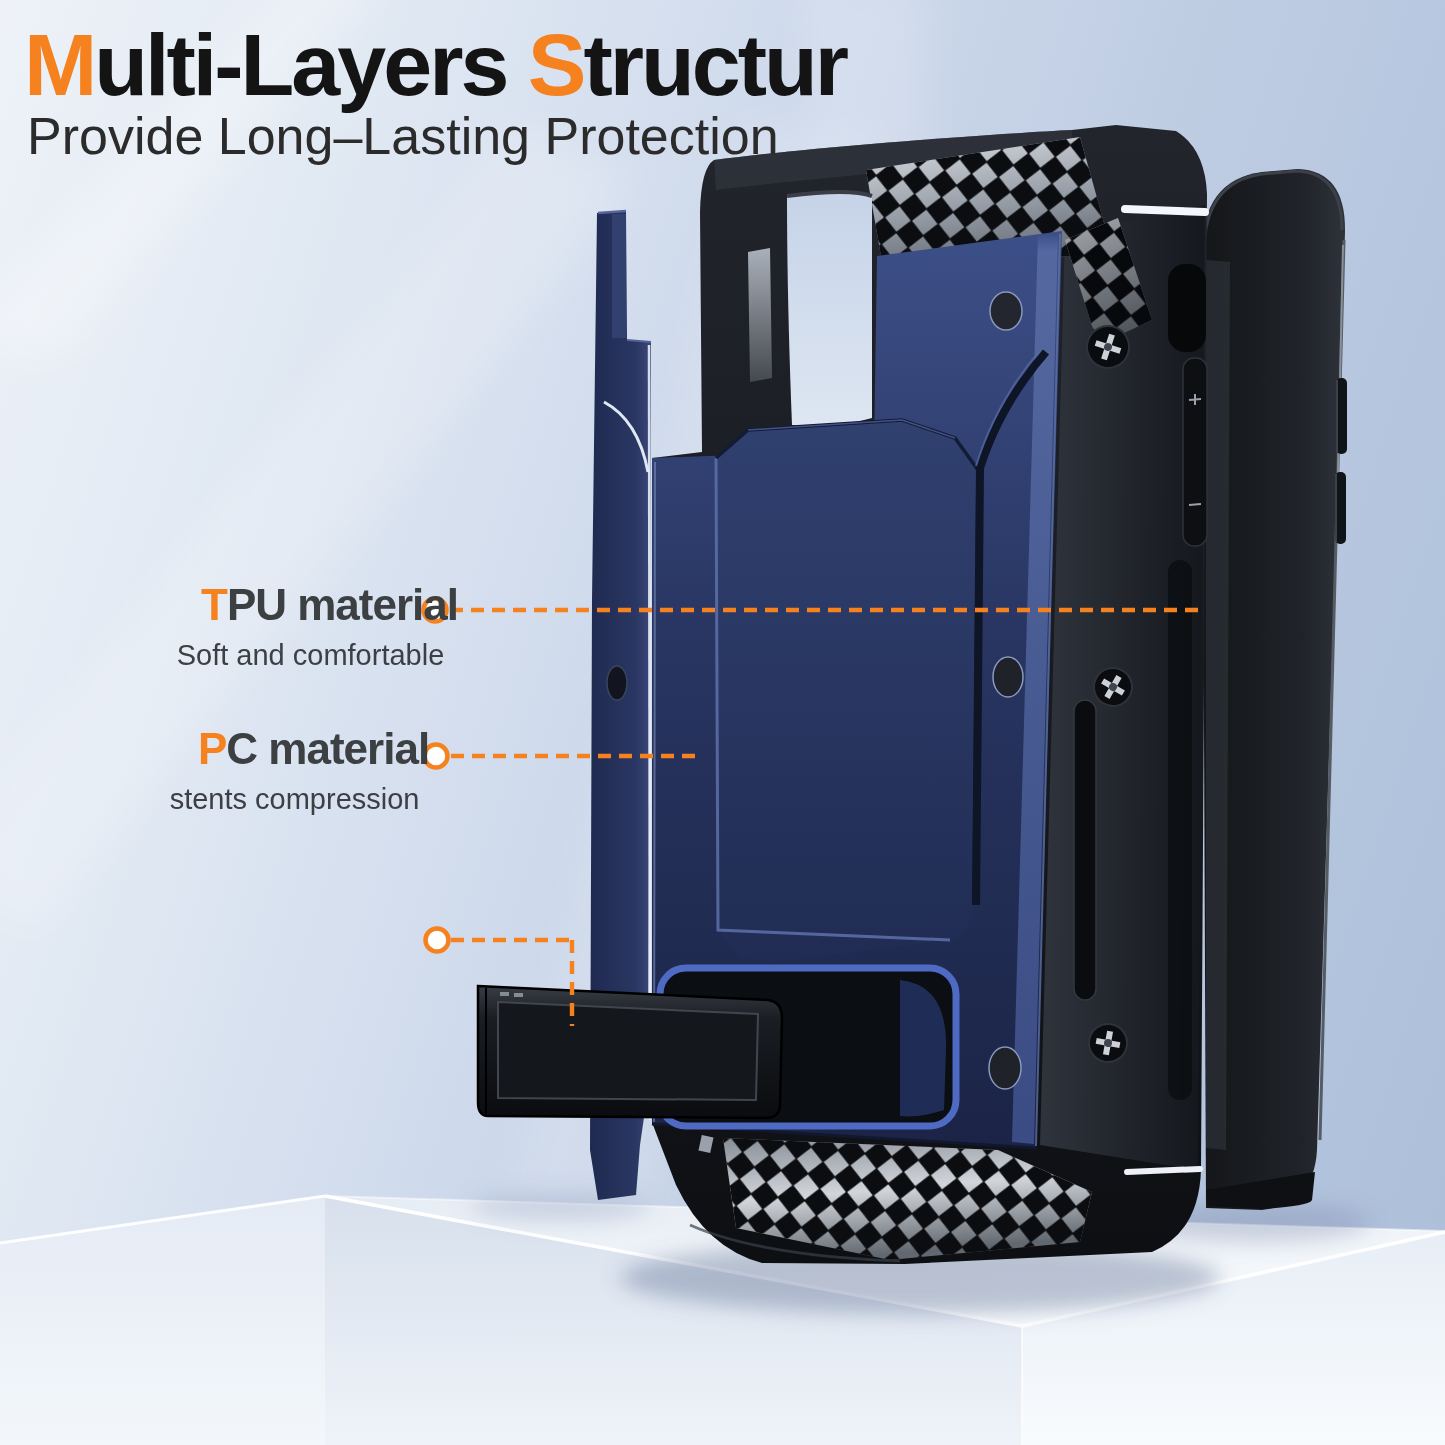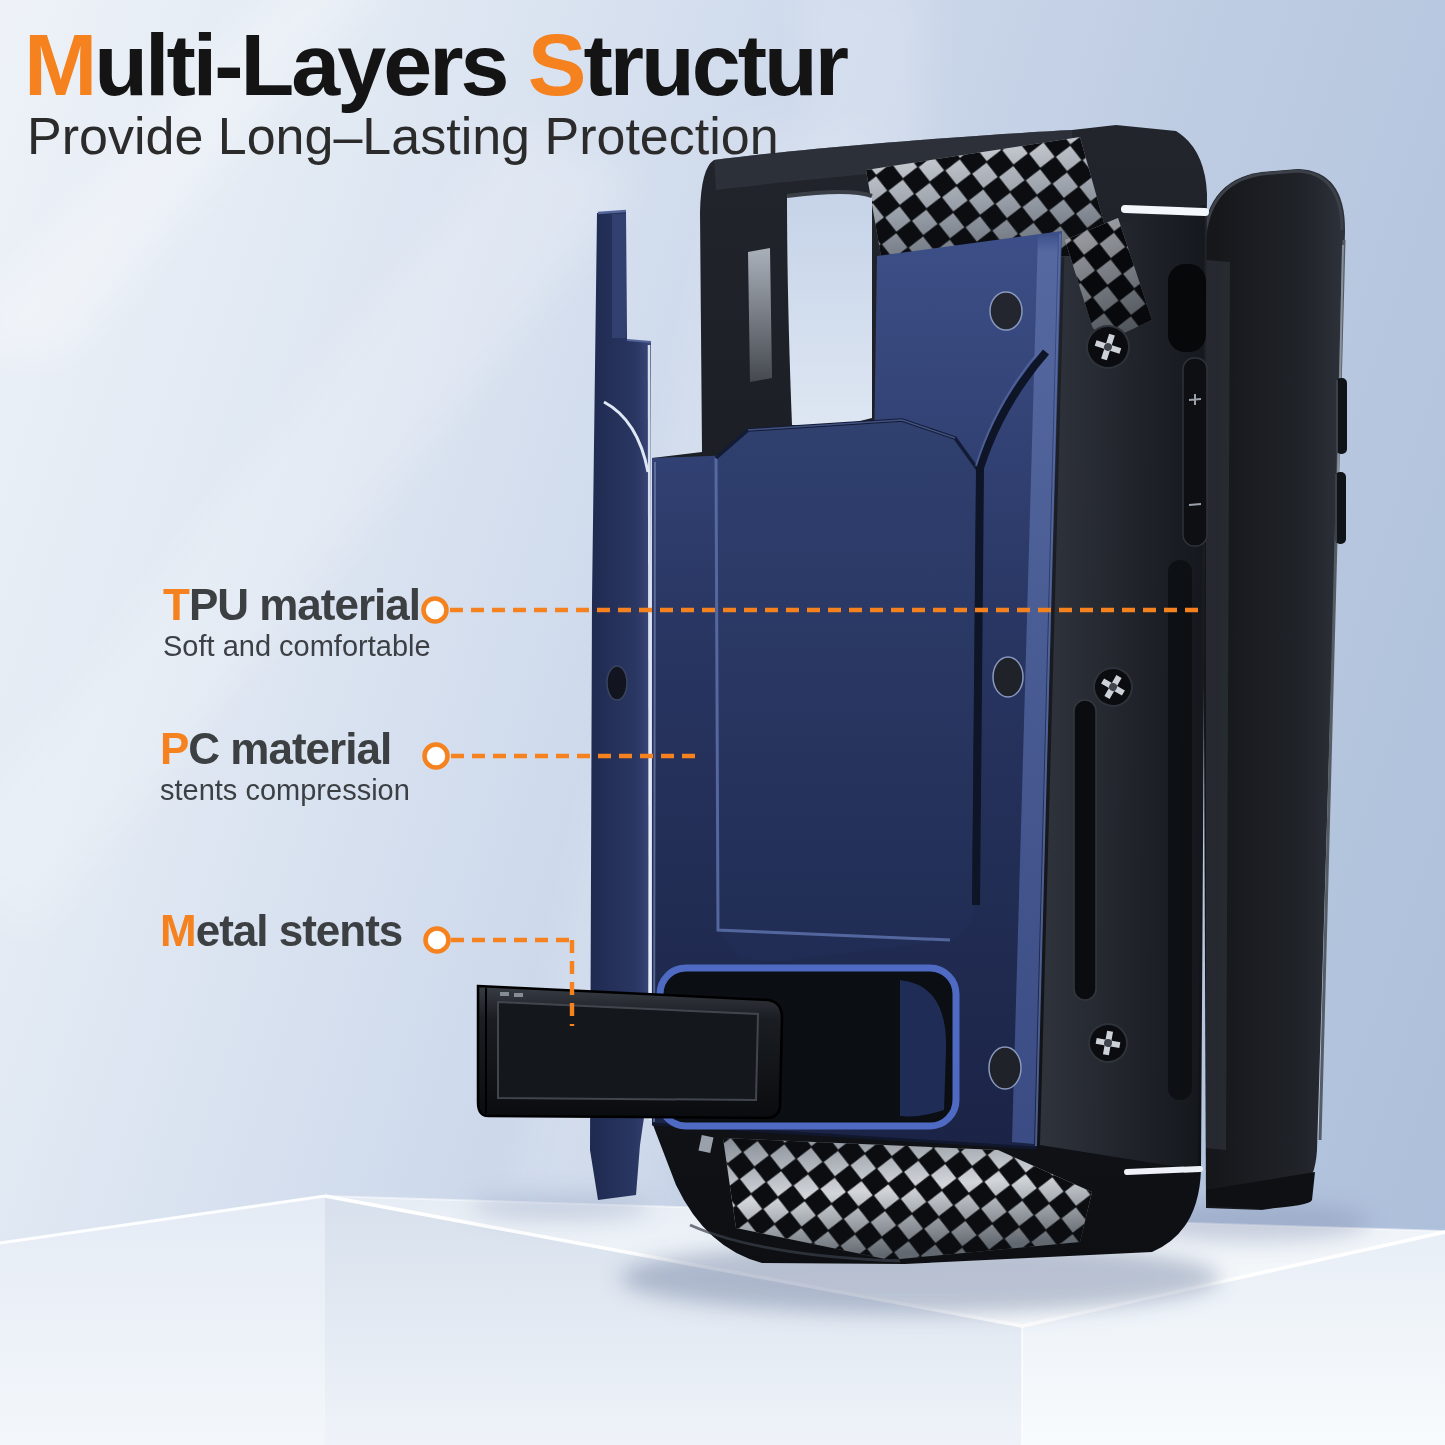--- a/index.html
+++ b/index.html
@@ -1,34 +1,35 @@
 <!DOCTYPE html>
 <html><head>
 <meta charset="utf-8">
 <style>
   html,body{margin:0;padding:0;background:#aebfda;}
   #stage{
     position:relative;width:1445px;height:1445px;overflow:hidden;
     font-family:"Liberation Sans", sans-serif;
     background:linear-gradient(108deg,#eef2f8 0%,#e1e9f3 20%,#cfdaec 42%,#bfcde3 63%,#b3c4dd 84%,#adbeda 100%);
+    text-align:center;
   }
   #scene-svg{position:absolute;left:0;top:0;}
   .txt{position:absolute;white-space:nowrap;}
   .page-title{
     left:24px;top:14px;font-size:88px;font-weight:700;letter-spacing:-3px;
     color:#141414;
   }
   .page-title .accent{color:#F5821F;}
   .page-subtitle{
     left:27px;top:106px;font-size:52px;font-weight:400;color:#2b2b2b;letter-spacing:0;
   }
   .callout{position:absolute;}
-  .callout-label{font-size:44px;font-weight:700;letter-spacing:-1px;color:#3d4043;line-height:1.05;}
+  .callout-label{font-size:44px;font-weight:700;letter-spacing:-1px;color:#3d4043;line-height:1.05;margin-left:38px;}
   .callout-label .accent{color:#F5821F;}
-  .callout-desc{font-size:29px;font-weight:400;color:#3c3f44;margin-top:2px;letter-spacing:0;}
+  .callout-desc{font-size:29px;font-weight:400;color:#3c3f44;margin-top:11px;letter-spacing:0;}
   #callout-tpu{left:163px;top:582px;}
   #callout-pc{left:160px;top:726px;}
   #callout-metal{left:160px;top:908px;}
 </style>
 </head>
 <body>
 
 <div id="stage">
 
   <svg id="scene-svg" width="1445" height="1445" viewBox="0 0 1445 1445">
@@ -277,16 +278,15 @@
     <div class="callout-label"><span class="accent">T</span><span>PU material</span></div>
     <div class="callout-desc">Soft and comfortable</div>
   </div>
 
   <div class="callout" id="callout-pc">
     <div class="callout-label"><span class="accent">P</span><span>C material</span></div>
     <div class="callout-desc">stents compression</div>
   </div>
 
   <div class="callout" id="callout-metal">
-    <div class="callout-label"><span class="accent">M</span><span>etal stents</span></div>
   </div>
 
 </div>
 
 </body></html>

